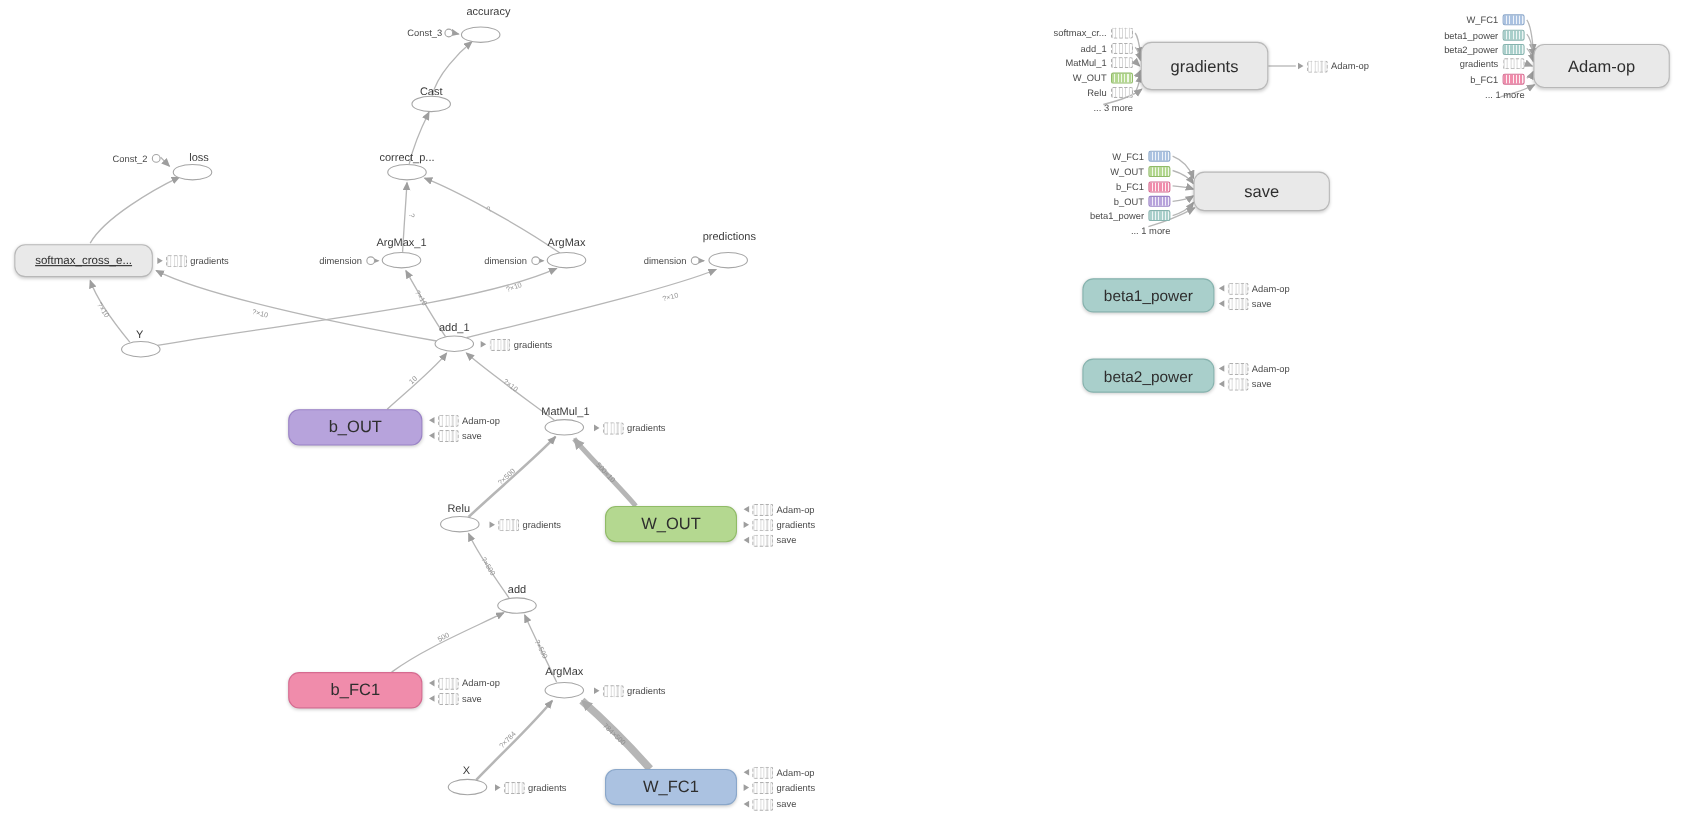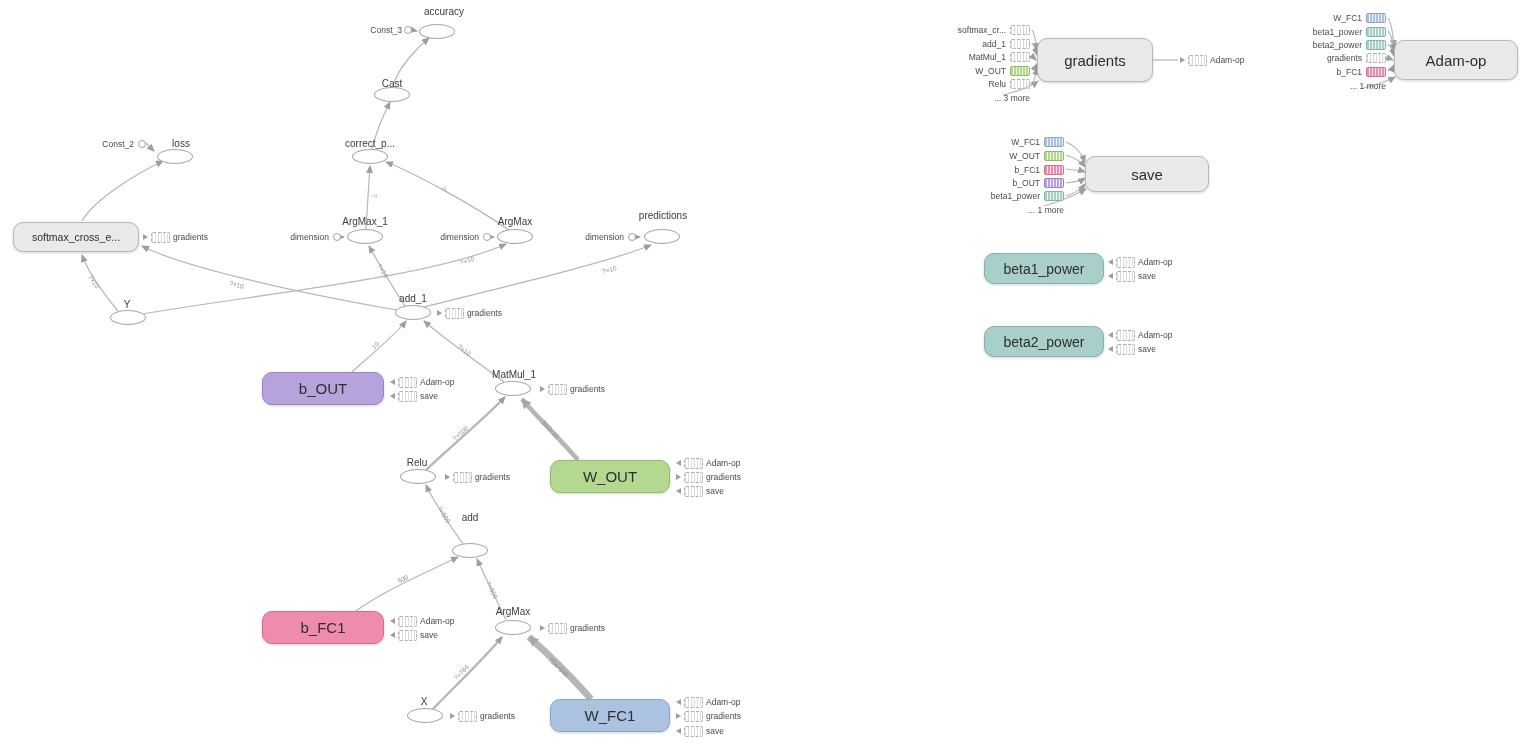--- a/index.html
+++ b/index.html
@@ -10,21 +10,21 @@
   .ell{position:absolute;width:36px;height:15px;background:#fff;border:1px solid #a6a6a6;
        border-radius:50%;box-sizing:border-box;}
   .op-label{position:absolute;transform:translateX(-50%);font-size:10px;color:#3b3b3b;white-space:nowrap;}
   .side-label{position:absolute;font-size:8.5px;color:#4a4a4a;white-space:nowrap;}
   .circ{position:absolute;width:8px;height:8px;border-radius:50%;border:1px solid #a6a6a6;
         background:#fff;box-sizing:border-box;}
   
   .rnode{position:absolute;display:flex;align-items:center;justify-content:center;
          border-radius:10px;border:1.4px solid;box-sizing:border-box;color:#2e2e2e;
          box-shadow:0 1px 3px rgba(0,0,0,.18);white-space:nowrap;}
-  .fs15{font-size:15px;} .fs14{font-size:14px;} .fs10{font-size:10.5px;}
+  .fs15{font-size:15px;} .fs14{font-size:14px;} .fs10{font-size:10.5px;text-decoration:underline;}
   .fill-gray{background:#e9e9e9;border-color:#b8b8b8;}
   .fill-purple{background:#b7a3dc;border-color:#9a82c6;}
   .fill-pink{background:#f08cab;border-color:#d66a90;}
   .fill-green{background:#b4d890;border-color:#90bb67;}
   .fill-blue{background:#abc2e1;border-color:#8aa7ca;}
   .fill-teal{background:#a9cfcb;border-color:#86b3ae;}
   
   .proxy{position:absolute;display:flex;align-items:center;gap:3px;height:12px;}
   .tri-r{width:0;height:0;border-left:5px solid #9e9e9e;border-top:3.5px solid transparent;
          border-bottom:3.5px solid transparent;}
@@ -225,21 +225,21 @@
     <span class="tri-r"></span>
     <span class="dbox"></span>
     <span class="plabel">gradients</span>
   </div>
   <div class="proxy" style="left:676px;top:485px">
     <span class="tri-l"></span>
     <span class="dbox"></span>
     <span class="plabel">save</span>
   </div>
 
-  <div class="op-label" style="left:470px;top:512px">add</div>
+  <div class="op-label" style="left:470px;top:531px">add</div>
   <div class="ell" style="left:452px;top:543px"></div>
 
   <div class="rnode fill-pink fs15" style="left:262px;top:611px;width:122px;height:33px">
     <span>b_FC1</span>
   </div>
   <div class="proxy" style="left:390px;top:615px">
     <span class="tri-l"></span>
     <span class="dbox"></span>
     <span class="plabel">Adam-op</span>
   </div>

